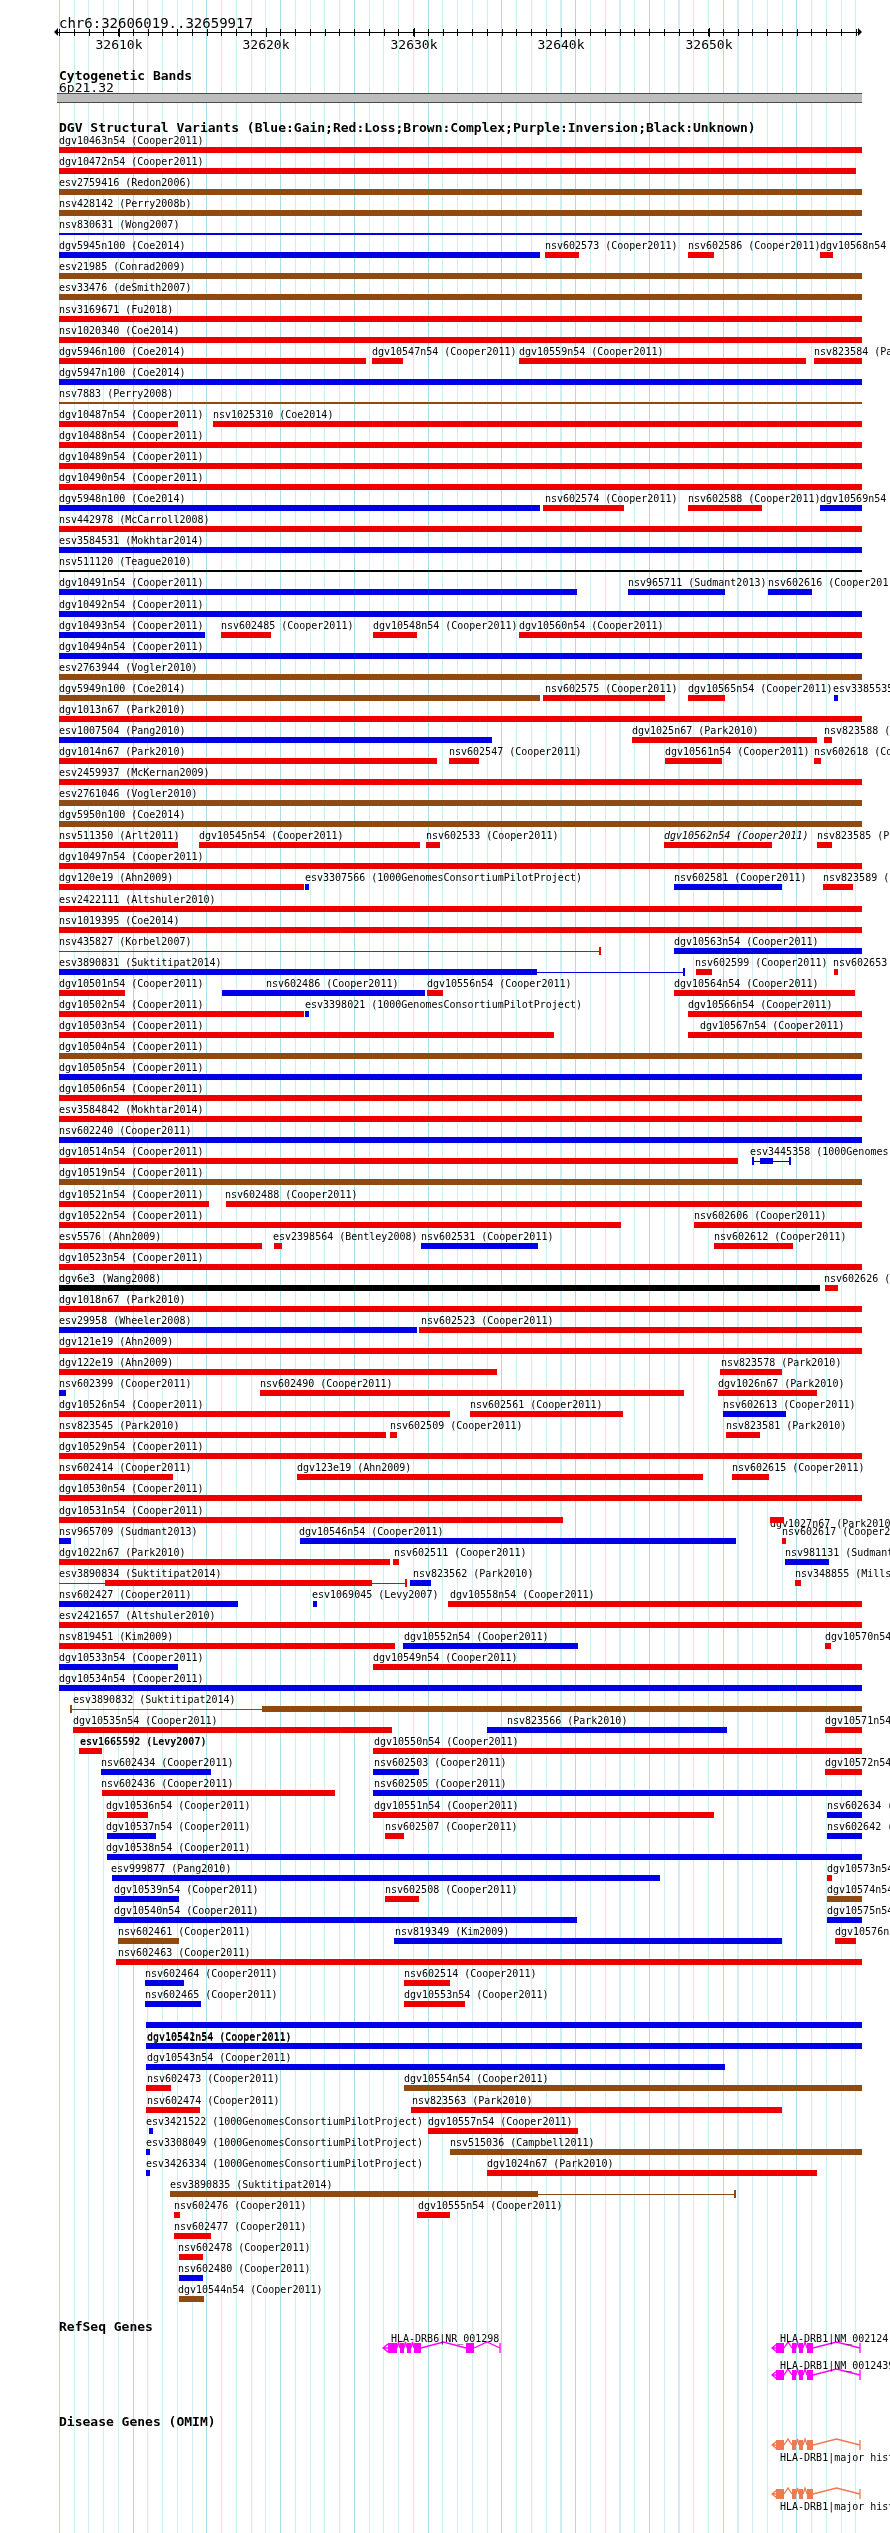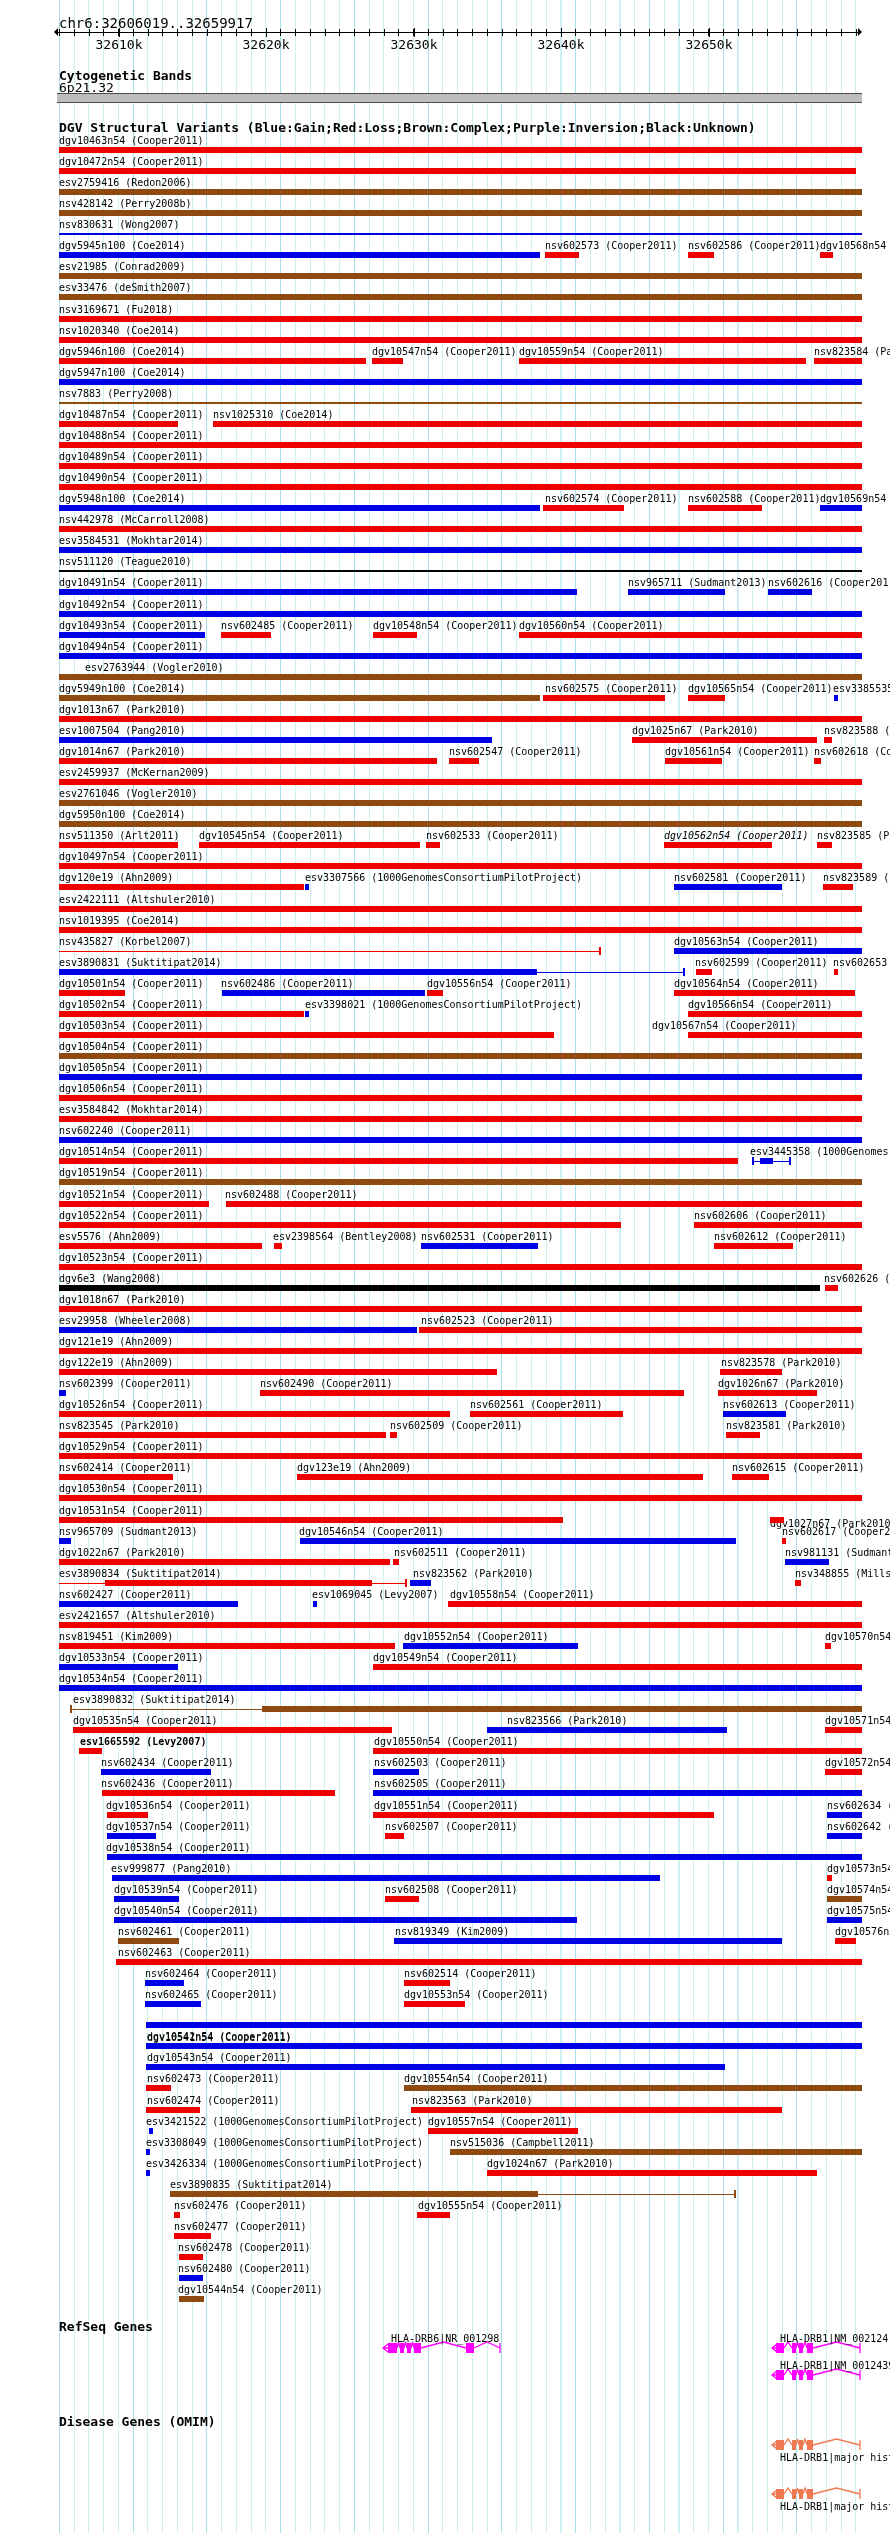--- a/index.html
+++ b/index.html
@@ -226,21 +226,21 @@
         <div class="lbl" style="left: 373px; top: 621px;">dgv10548n54 (Cooper2011)</div>
         <div class="bar" style="left: 373px; top: 632px; width: 44px; height: 6px; background: rgb(238, 0, 0);"></div>
         <div class="lbl" style="left: 519px; top: 621px;">dgv10560n54 (Cooper2011)</div>
         <div class="bar" style="left: 519px; top: 632px; width: 343px; height: 6px; background: rgb(238, 0, 0);"></div>
       </div>
       <div>
         <div class="lbl" style="left: 59px; top: 642px;">dgv10494n54 (Cooper2011)</div>
         <div class="bar" style="left: 59px; top: 653px; width: 803px; height: 6px; background: rgb(0, 0, 230);"></div>
       </div>
       <div>
-        <div class="lbl" style="left: 59px; top: 663px; margin-left: 26px;">esv2763944 (Vogler2010)</div>
+        <div class="lbl" style="left: 59px; top: 663px;">esv2763944 (Vogler2010)</div>
         <div class="bar" style="left: 59px; top: 674px; width: 803px; height: 6px; background: rgb(142, 74, 16);"></div>
       </div>
       <div>
         <div class="lbl" style="left: 59px; top: 684px;">dgv5949n100 (Coe2014)</div>
         <div class="bar" style="left: 59px; top: 695px; width: 481px; height: 6px; background: rgb(142, 74, 16);"></div>
         <div class="lbl" style="left: 545px; top: 684px;">nsv602575 (Cooper2011)</div>
         <div class="bar" style="left: 543px; top: 695px; width: 122px; height: 6px; background: rgb(238, 0, 0);"></div>
         <div class="lbl" style="left: 688px; top: 684px;">dgv10565n54 (Cooper2011)</div>
         <div class="bar" style="left: 688px; top: 695px; width: 37px; height: 6px; background: rgb(238, 0, 0);"></div>
         <div class="lbl" style="left: 833px; top: 684px;">esv3385535</div>
@@ -327,39 +327,39 @@
         <div class="bar" style="left: 59px; top: 969px; width: 478px; height: 6px; background: rgb(0, 0, 230);"></div>
         <div class="bar" style="left: 683px; top: 968px; width: 2px; height: 8px; background: rgb(0, 0, 230);"></div>
         <div class="lbl" style="left: 695px; top: 958px;">nsv602599 (Cooper2011)</div>
         <div class="bar" style="left: 696px; top: 969px; width: 16px; height: 6px; background: rgb(238, 0, 0);"></div>
         <div class="lbl" style="left: 833px; top: 958px;">nsv602653</div>
         <div class="bar" style="left: 834px; top: 969px; width: 4px; height: 6px; background: rgb(238, 0, 0);"></div>
       </div>
       <div>
         <div class="lbl" style="left: 59px; top: 979px;">dgv10501n54 (Cooper2011)</div>
         <div class="bar" style="left: 59px; top: 990px; width: 66px; height: 6px; background: rgb(238, 0, 0);"></div>
-        <div class="lbl" style="left: 221px; top: 979px;">nsv602486 (Cooper2011)</div>
+        <div class="lbl" style="left: 221px; top: 979px; padding-left: 45px;">nsv602486 (Cooper2011)</div>
         <div class="bar" style="left: 222px; top: 990px; width: 203px; height: 6px; background: rgb(0, 0, 230);"></div>
         <div class="lbl" style="left: 427px; top: 979px;">dgv10556n54 (Cooper2011)</div>
         <div class="bar" style="left: 427px; top: 990px; width: 16px; height: 6px; background: rgb(238, 0, 0);"></div>
         <div class="lbl" style="left: 674px; top: 979px;">dgv10564n54 (Cooper2011)</div>
         <div class="bar" style="left: 674px; top: 990px; width: 181px; height: 6px; background: rgb(238, 0, 0);"></div>
       </div>
       <div>
         <div class="lbl" style="left: 59px; top: 1000px;">dgv10502n54 (Cooper2011)</div>
         <div class="bar" style="left: 59px; top: 1011px; width: 245px; height: 6px; background: rgb(238, 0, 0);"></div>
         <div class="lbl" style="left: 305px; top: 1000px;">esv3398021 (1000GenomesConsortiumPilotProject)</div>
         <div class="bar" style="left: 305px; top: 1011px; width: 4px; height: 6px; background: rgb(0, 0, 230);"></div>
         <div class="lbl" style="left: 688px; top: 1000px;">dgv10566n54 (Cooper2011)</div>
         <div class="bar" style="left: 688px; top: 1011px; width: 174px; height: 6px; background: rgb(238, 0, 0);"></div>
       </div>
       <div>
         <div class="lbl" style="left: 59px; top: 1021px;">dgv10503n54 (Cooper2011)</div>
         <div class="bar" style="left: 59px; top: 1032px; width: 495px; height: 6px; background: rgb(238, 0, 0);"></div>
-        <div class="lbl" style="left: 652px; top: 1021px;">dgv10567n54 (Cooper2011)</div>
+        <div class="lbl" style="left: 700px; top: 1021px;">dgv10567n54 (Cooper2011)</div>
         <div class="bar" style="left: 688px; top: 1032px; width: 174px; height: 6px; background: rgb(238, 0, 0);"></div>
       </div>
       <div>
         <div class="lbl" style="left: 59px; top: 1042px;">dgv10504n54 (Cooper2011)</div>
         <div class="bar" style="left: 59px; top: 1053px; width: 803px; height: 6px; background: rgb(142, 74, 16);"></div>
       </div>
       <div>
         <div class="lbl" style="left: 59px; top: 1063px;">dgv10505n54 (Cooper2011)</div>
         <div class="bar" style="left: 59px; top: 1074px; width: 803px; height: 6px; background: rgb(0, 0, 230);"></div>
       </div>

